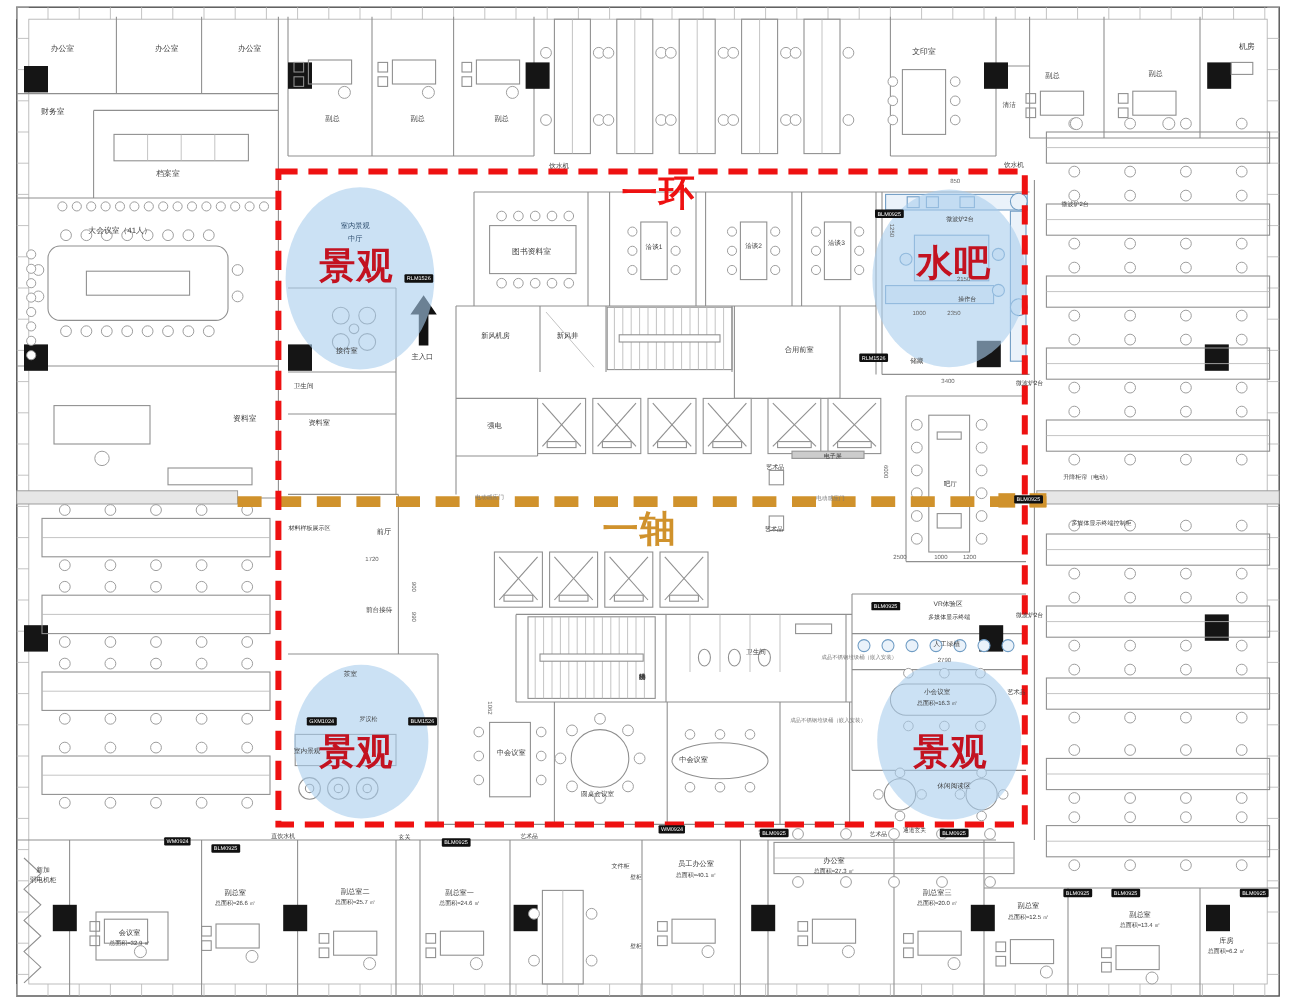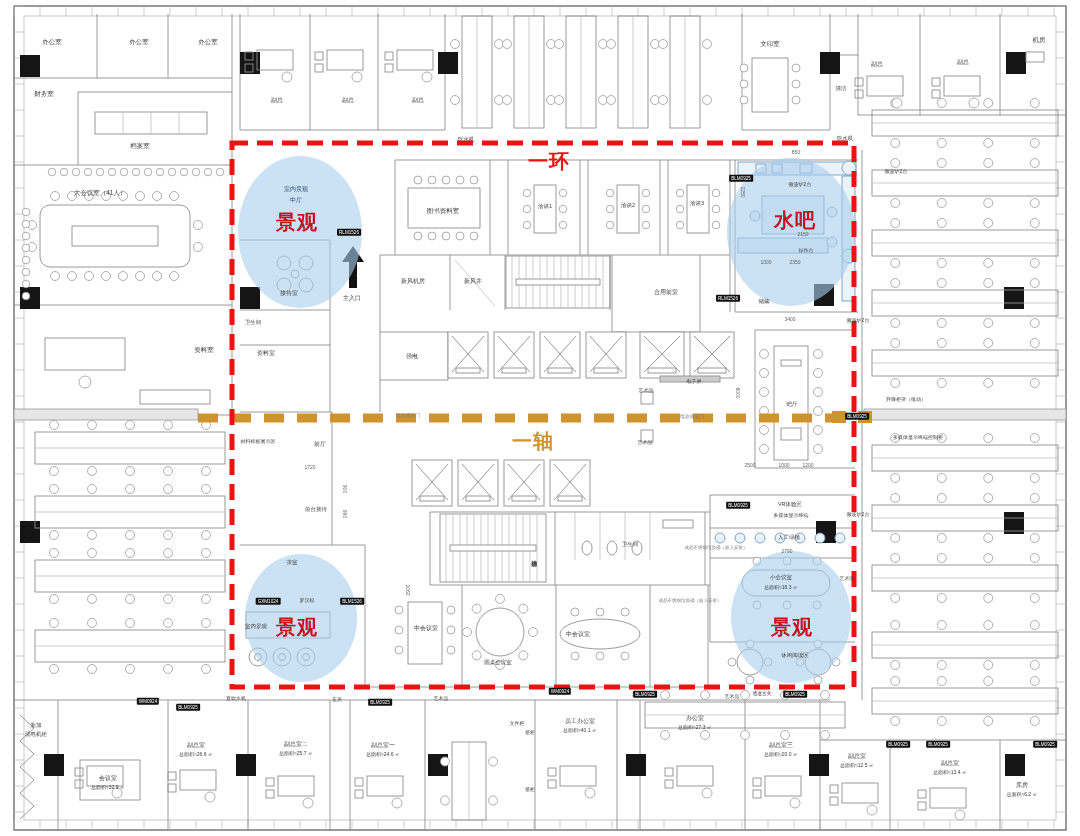--- a/index.html
+++ b/index.html
@@ -9,21 +9,21 @@
   .w{fill:none;stroke:#8f8f8f;stroke-width:.9;}
   .wf{fill:#ffffff;stroke:#8f8f8f;stroke-width:.9;}
   .ws{stroke:#b8b8b8;stroke-width:.7;}
   .ch{fill:#ffffff;stroke:#9a9a9a;stroke-width:.8;}
   .wb{fill:#eaf2fa;stroke:#6f9cc4;stroke-width:.9;}
   .layer{position:absolute;left:0;top:0;width:1080px;height:836px;pointer-events:none;}
   .pl{position:absolute;transform:translate(-50%,-50%);color:#3b3b3b;white-space:nowrap;line-height:1;}
   .pl.vert{writing-mode:vertical-rl;}
   .tag{position:absolute;transform:translate(-50%,-50%);background:#101010;color:#ffffff;
        font-size:4.6px;line-height:1.25;padding:0.5px 2px;border-radius:1px;white-space:nowrap;}
-  .big{position:absolute;transform:translate(-50%,-50%);font-weight:bold;font-size:20px;
+  .big{position:absolute;transform:translate(-50%,-50%);font-weight:bold;font-size:30px;
        letter-spacing:1px;white-space:nowrap;}
   .ring-label{left:549px;top:161px;color:#ee1111;}
   .axis-label{left:533px;top:441px;color:#d0922c;}
   .zl{color:#c31220;}
   .z0{left:297px;top:222px;} .z1{left:795px;top:220px;}
   .z2{left:297px;top:627px;} .z3{left:792px;top:627px;}
 </style>
 </head>
 <body>
 

